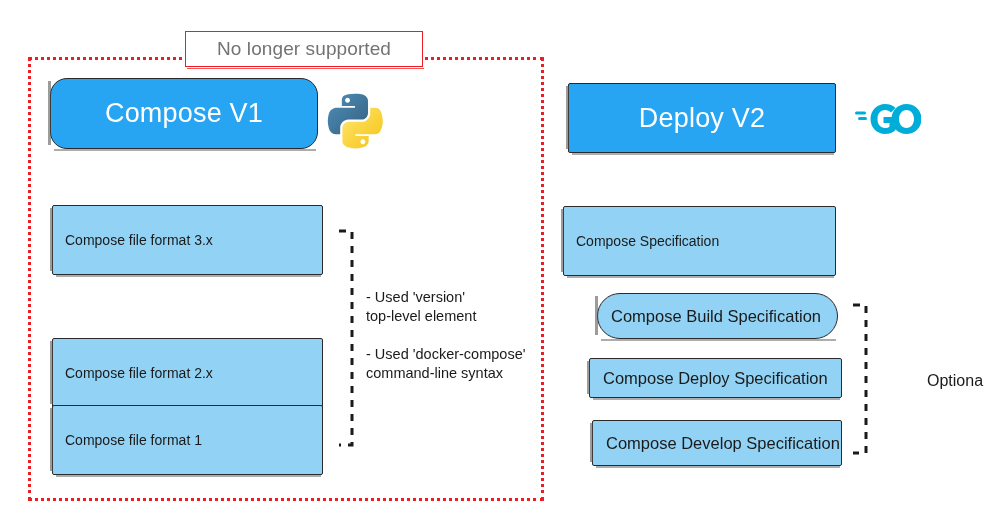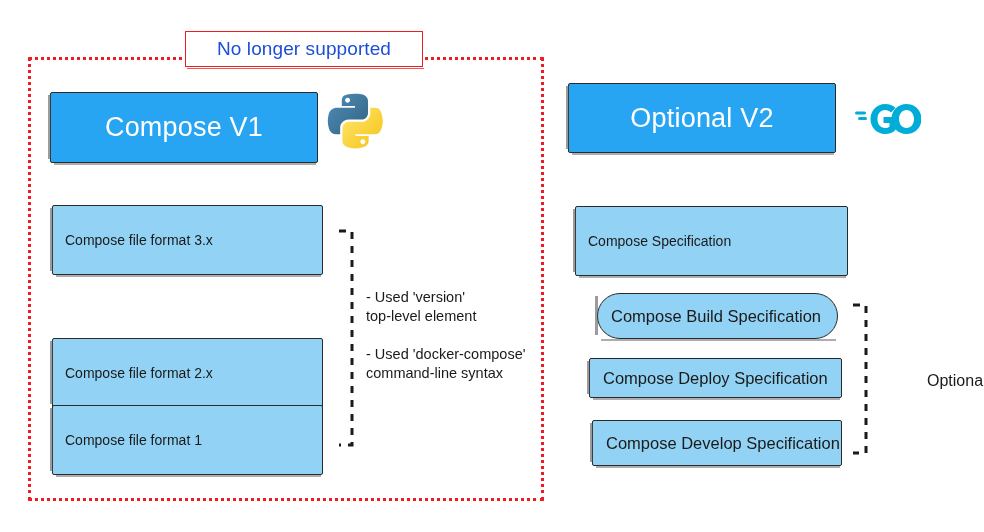--- a/index.html
+++ b/index.html
@@ -36,21 +36,21 @@
     left: 185px;
     top: 31px;
     width: 238px;
     height: 36px;
     box-sizing: border-box;
     border: 1.6px solid #ee1d24;
     background: #ffffff;
     display: flex;
     align-items: center;
     justify-content: center;
-    color: #1d4ed8;
+    color: #737373;
     font-size: 19px;
     letter-spacing: 0.1px;
   }
   .deprecated-label::after {
     
     content: "";
     position: absolute;
     left: 1px;
     right: -2px;
     bottom: -3px;
@@ -133,21 +133,21 @@
   }
 </style>
 </head>
 <body>
 
 <div id="canvas">
 
   <div class="deprecated-region"></div>
   <div class="deprecated-label">No longer supported</div>
 
-  <div class="node header" style="left:50px; top:92px; width:268px; height:71px;">
+  <div class="node header" style="left:50px; top:78px; width:268px; height:71px;border-radius:17px;">
     <span>Compose V1</span>
   </div>
 
   <div class="logo" style="left:327px; top:88px; width:56px; height:62px;">
     <svg width="56" height="62" viewBox="0 0 110 110" xmlns="http://www.w3.org/2000/svg">
       <defs>
         <linearGradient id="pyBlue" x1="0" y1="0" x2="1" y2="1">
           <stop offset="0%" stop-color="#4f8fba"></stop>
           <stop offset="100%" stop-color="#33607f"></stop>
         </linearGradient>
@@ -177,35 +177,35 @@
     <path d="M5 5 L18 5 L18 219 L5 219" fill="none" stroke="#1a1a1a" stroke-width="3" stroke-dasharray="7,7" stroke-linecap="butt"></path>
   </svg>
 
   <div class="annotation" style="left:366px; top:345px; width:180px;">- Used 'docker-compose'
   command-line syntax</div>
 
   <div class="annotation" style="left:366px; top:288px; width:180px;">- Used 'version'
   top-level element</div>
 
   <div class="node header" style="left:568px; top:83px; width:268px; height:70px;">
-    <span>Optional V2</span>
+    <span>Deploy V2</span>
   </div>
 
   <div class="logo" style="left:855px; top:100px; width:66px; height:38px;">
     <svg width="66" height="38" viewBox="0 0 132 76" xmlns="http://www.w3.org/2000/svg">
       <g fill="#00add8">
         <rect x="0" y="23" width="22" height="6" rx="3"></rect>
         <rect x="6" y="34" width="18" height="6" rx="3"></rect>
         <path d="M60 8c-16 0-29 13-29 30s13 30 29 30c9 0 16-3 21-8V34H57v12h12v7c-2 2-5 3-9 3-9 0-15-7-15-18s6-18 15-18c5 0 9 2 12 5l9-9C76 11 69 8 60 8z"></path>
         <path d="M103 8c-17 0-30 13-30 30s13 30 30 30 30-13 30-30S120 8 103 8zm0 48c-9 0-15-8-15-18s6-18 15-18 15 8 15 18-6 18-15 18z"></path>
       </g>
     </svg>
   </div>
 
-  <div class="node sub" style="left:563px; top:206px; width:273px; height:70px;margin-left:12px;">
+  <div class="node sub" style="left:563px; top:206px; width:273px; height:70px;">
     <span>Compose Specification</span>
   </div>
 
   <div class="node sub small" style="left:597px; top:293px; width:241px; height:46px;border-radius:23px;">
     <span>Compose Build Specification</span>
   </div>
 
   <div class="node sub small" style="left:589px; top:358px; width:253px; height:40px;">
     <span>Compose Deploy Specification</span>
   </div>

